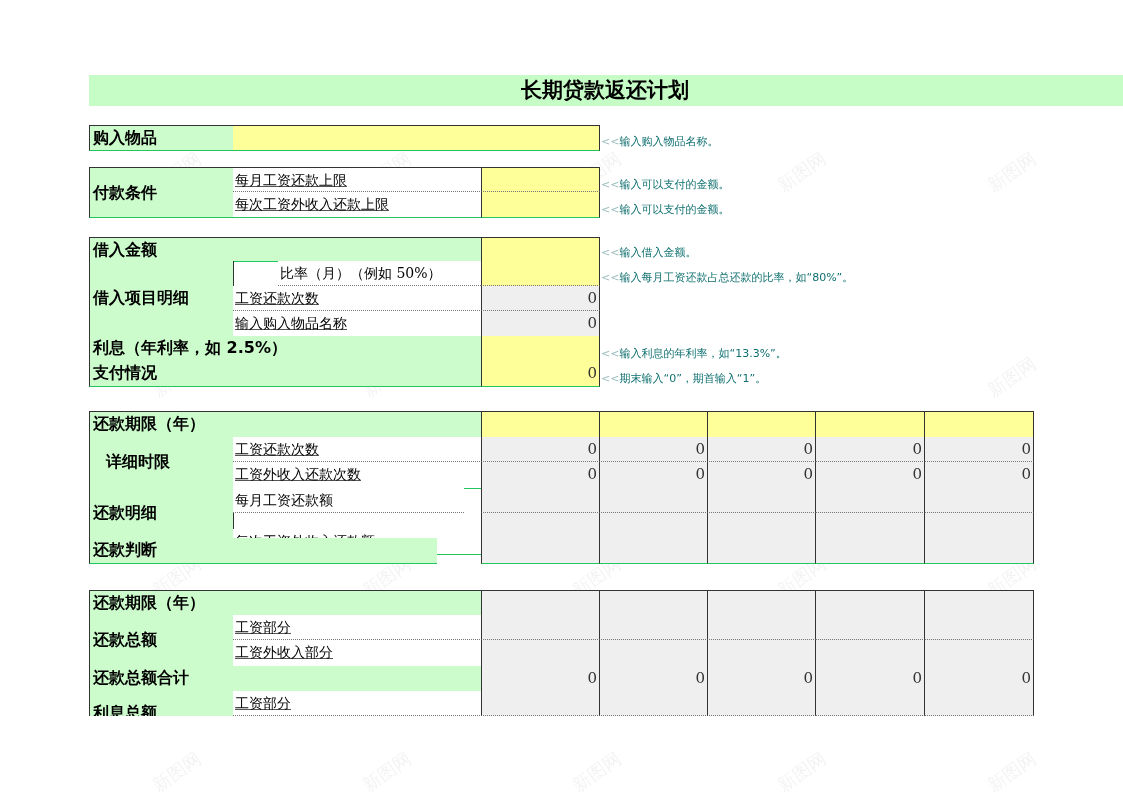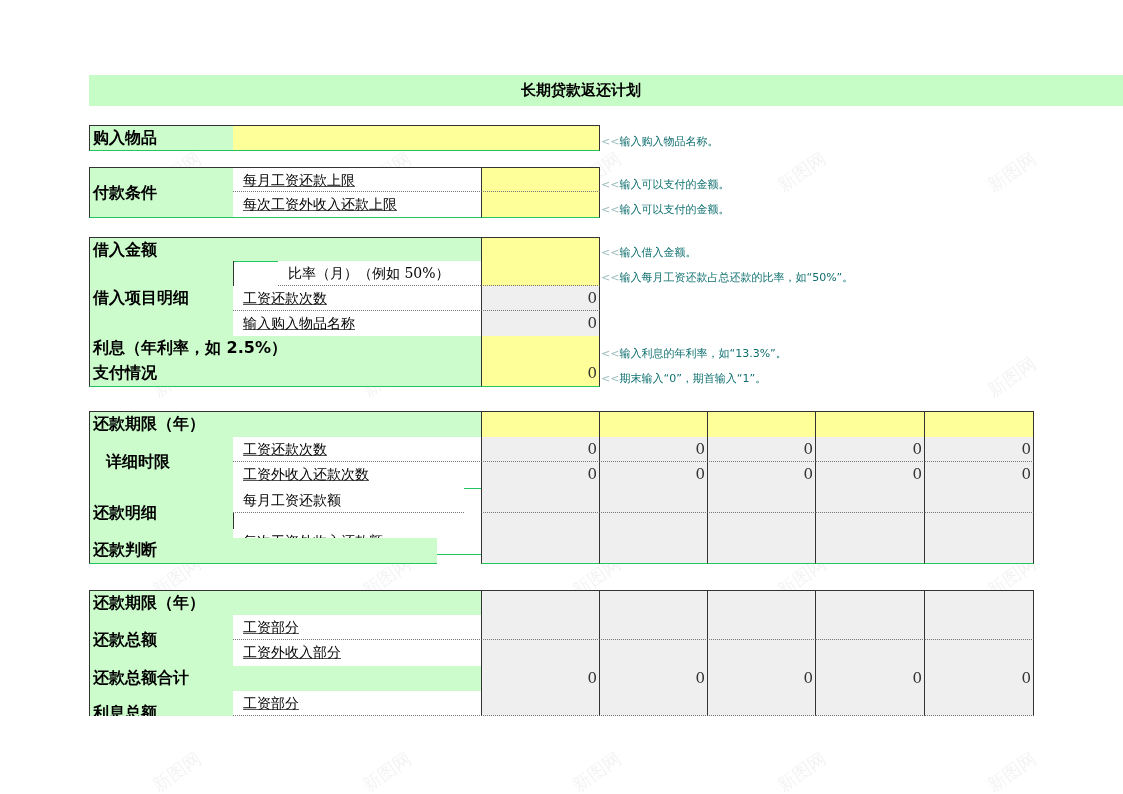--- a/index.html
+++ b/index.html
@@ -1,28 +1,28 @@
 <!DOCTYPE html>
 <html><head>
 <meta charset="utf-8">
 <style>
   html, body { margin:0; padding:0; }
   body { width:1123px; height:794px; background:#ffffff; position:relative; overflow:hidden;
          font-family:"DejaVu Serif","Liberation Serif",serif; color:#000; }
   .abs { position:absolute; box-sizing:border-box; }
   .title-bar { left:89px; top:75px; width:1034px; height:31px; background:#c6fcc6; }
   .title-text { position:absolute; left:432px; top:2px; font-family:"DejaVu Sans","Liberation Sans",sans-serif;
-                font-weight:bold; font-size:15px; line-height:27px; white-space:nowrap; }
+                font-weight:bold; font-size:21px; line-height:27px; white-space:nowrap; }
   .cell { position:absolute; box-sizing:border-box; font-size:15px; line-height:24px; white-space:nowrap; overflow:hidden; }
   .green { background:#ccfccc; }
   .yellow { background:#ffff99; }
   .gray { background:#efefef; }
   .white { background:#ffffff; }
   .bold { font-family:"DejaVu Sans","Liberation Sans",sans-serif; font-weight:bold; font-size:16px; padding-left:3px; }
-  .label { padding-left:10px; font-size:14px; text-decoration:underline; text-decoration-color:#555; }
+  .label { padding-left:2px; font-size:14px; text-decoration:underline; text-decoration-color:#555; }
   .num { text-align:right; padding-right:2px; font-size:15px; color:#333; }
   .bt { border-top:1px solid #333; } .bb { border-bottom:1px solid #22c55e; }
   .bl { border-left:1px solid #333; } .br { border-right:1px solid #333; }
   .dot-b { border-bottom:1px dotted #777; }
   .hint { position:absolute; font-family:"DejaVu Sans","Liberation Sans",sans-serif; font-size:11px;
           color:#0f6f6f; white-space:nowrap; line-height:14px; }
   .hint .arrow { color:#9bb; }
   .wm { position:absolute; font-family:"DejaVu Sans","Liberation Sans",sans-serif; font-size:18px; color:rgba(0,0,0,0.05);
         transform:rotate(-35deg); pointer-events:none; white-space:nowrap; }
 </style>
@@ -68,21 +68,21 @@
 <div class="cell yellow bt bb bl br" style="left:481px;top:237px;width:119px;height:25px;"></div>
 <div class="hint" style="left:601px;top:246px;"><span class="arrow">&lt;&lt;</span><span>输入借入金额。</span></div>
 
 <div class="cell green bold bb bl br" style="left:89px;top:261px;width:145px;height:76px;line-height:74px;">借入项目明细</div>
 <div class="cell white label dot-b" style="left:233px;top:261px;width:249px;height:25px;text-decoration:none;margin-left:45px;">比率（月）（例如 50%）</div>
 <div class="cell white label dot-b" style="left:233px;top:286px;width:249px;height:25px;">工资还款次数</div>
 <div class="cell white label bb" style="left:233px;top:311px;width:249px;height:26px;">输入购入物品名称</div>
 <div class="cell yellow bl br dot-b" style="left:481px;top:261px;width:119px;height:25px;"></div>
 <div class="cell gray num bl br dot-b" style="left:481px;top:286px;width:119px;height:25px;">0</div>
 <div class="cell gray num bl br bb" style="left:481px;top:311px;width:119px;height:26px;">0</div>
-<div class="hint" style="left:601px;top:271px;"><span class="arrow">&lt;&lt;</span><span>输入每月工资还款占总还款的比率，如“50%”。</span></div>
+<div class="hint" style="left:601px;top:271px;"><span class="arrow">&lt;&lt;</span><span>输入每月工资还款占总还款的比率，如“80%”。</span></div>
 
 <div class="cell green bold bb bl" style="left:89px;top:336px;width:393px;height:26px;">利息（年利率，如 2.5%）</div>
 <div class="cell yellow bb bl br" style="left:481px;top:336px;width:119px;height:26px;"></div>
 <div class="hint" style="left:601px;top:347px;"><span class="arrow">&lt;&lt;</span><span>输入利息的年利率，如“13.3%”。</span></div>
 
 <div class="cell green bold bb bl" style="left:89px;top:361px;width:393px;height:26px;">支付情况</div>
 <div class="cell yellow num bb bl br" style="left:481px;top:361px;width:119px;height:26px;">0</div>
 <div class="hint" style="left:601px;top:372px;"><span class="arrow">&lt;&lt;</span><span>期末输入“0”，期首输入“1”。</span></div>
 
 <div class="cell green bold bt bb bl" style="left:89px;top:411px;width:393px;height:27px;">还款期限（年）</div>

